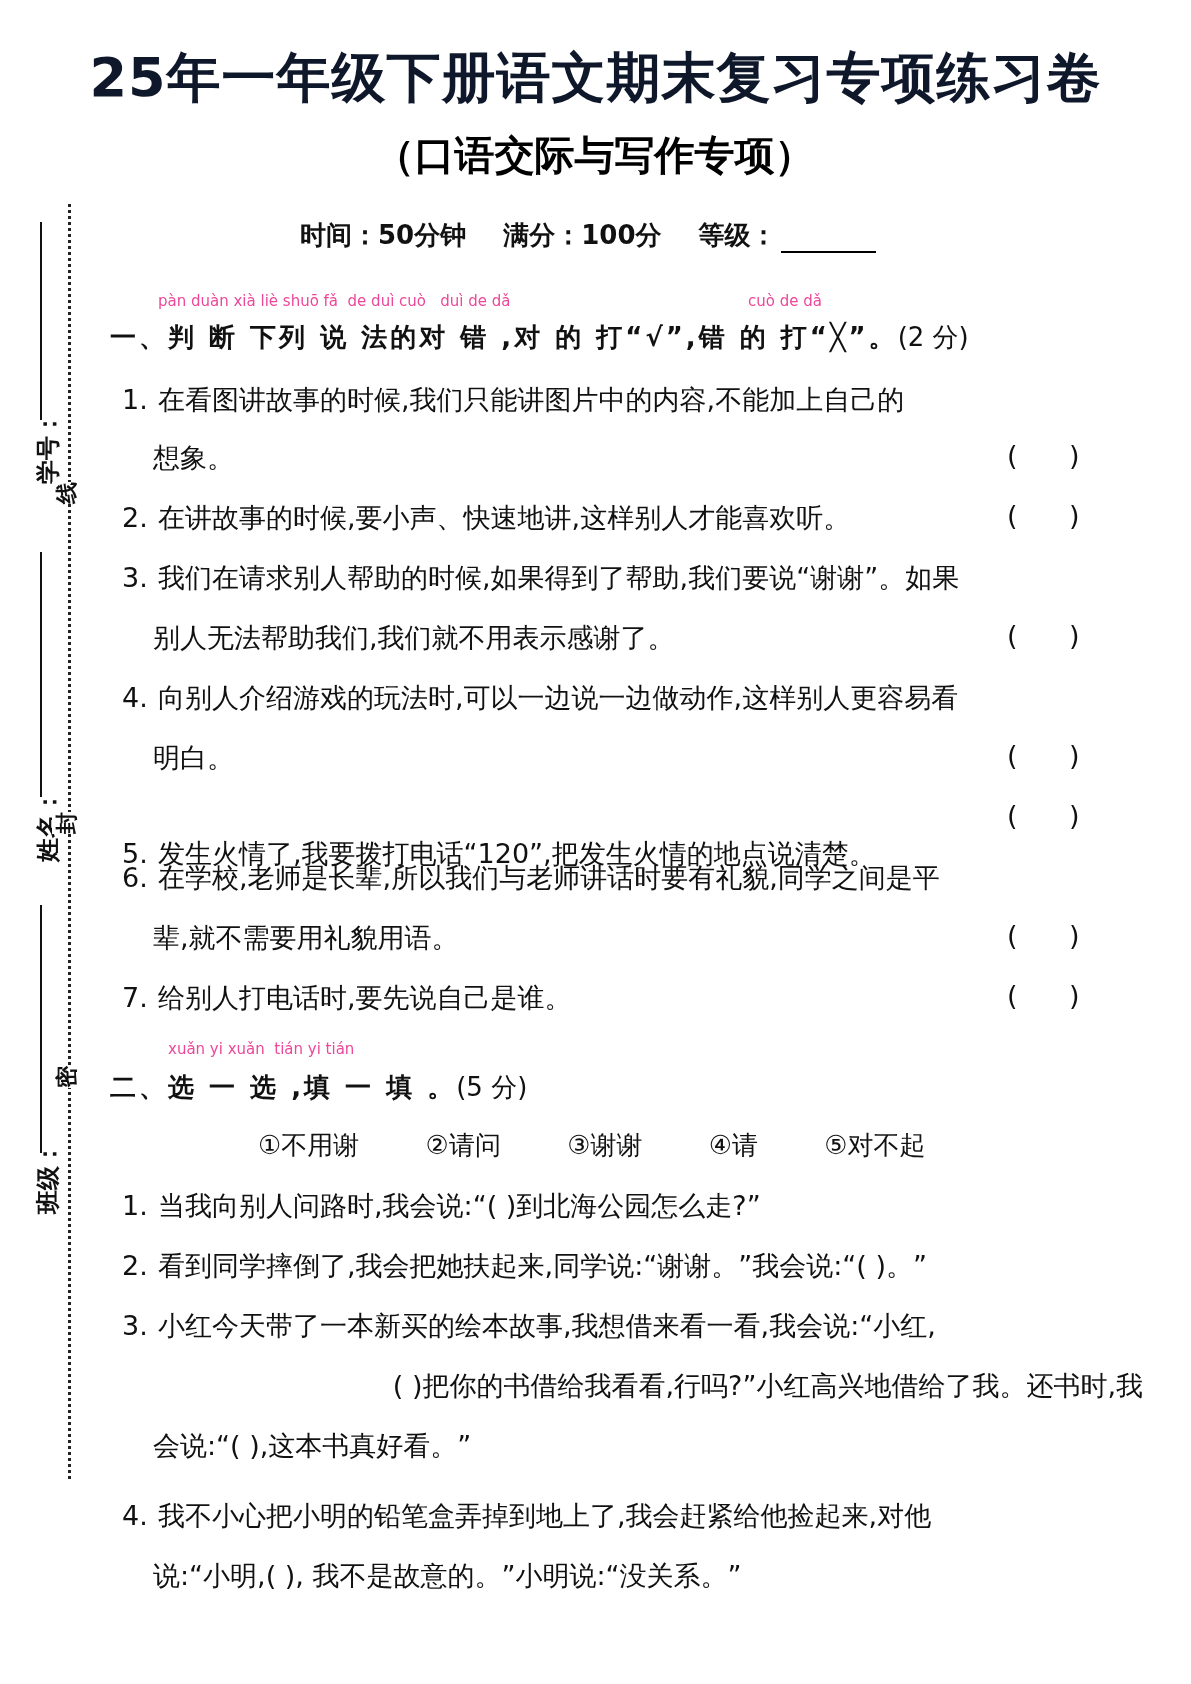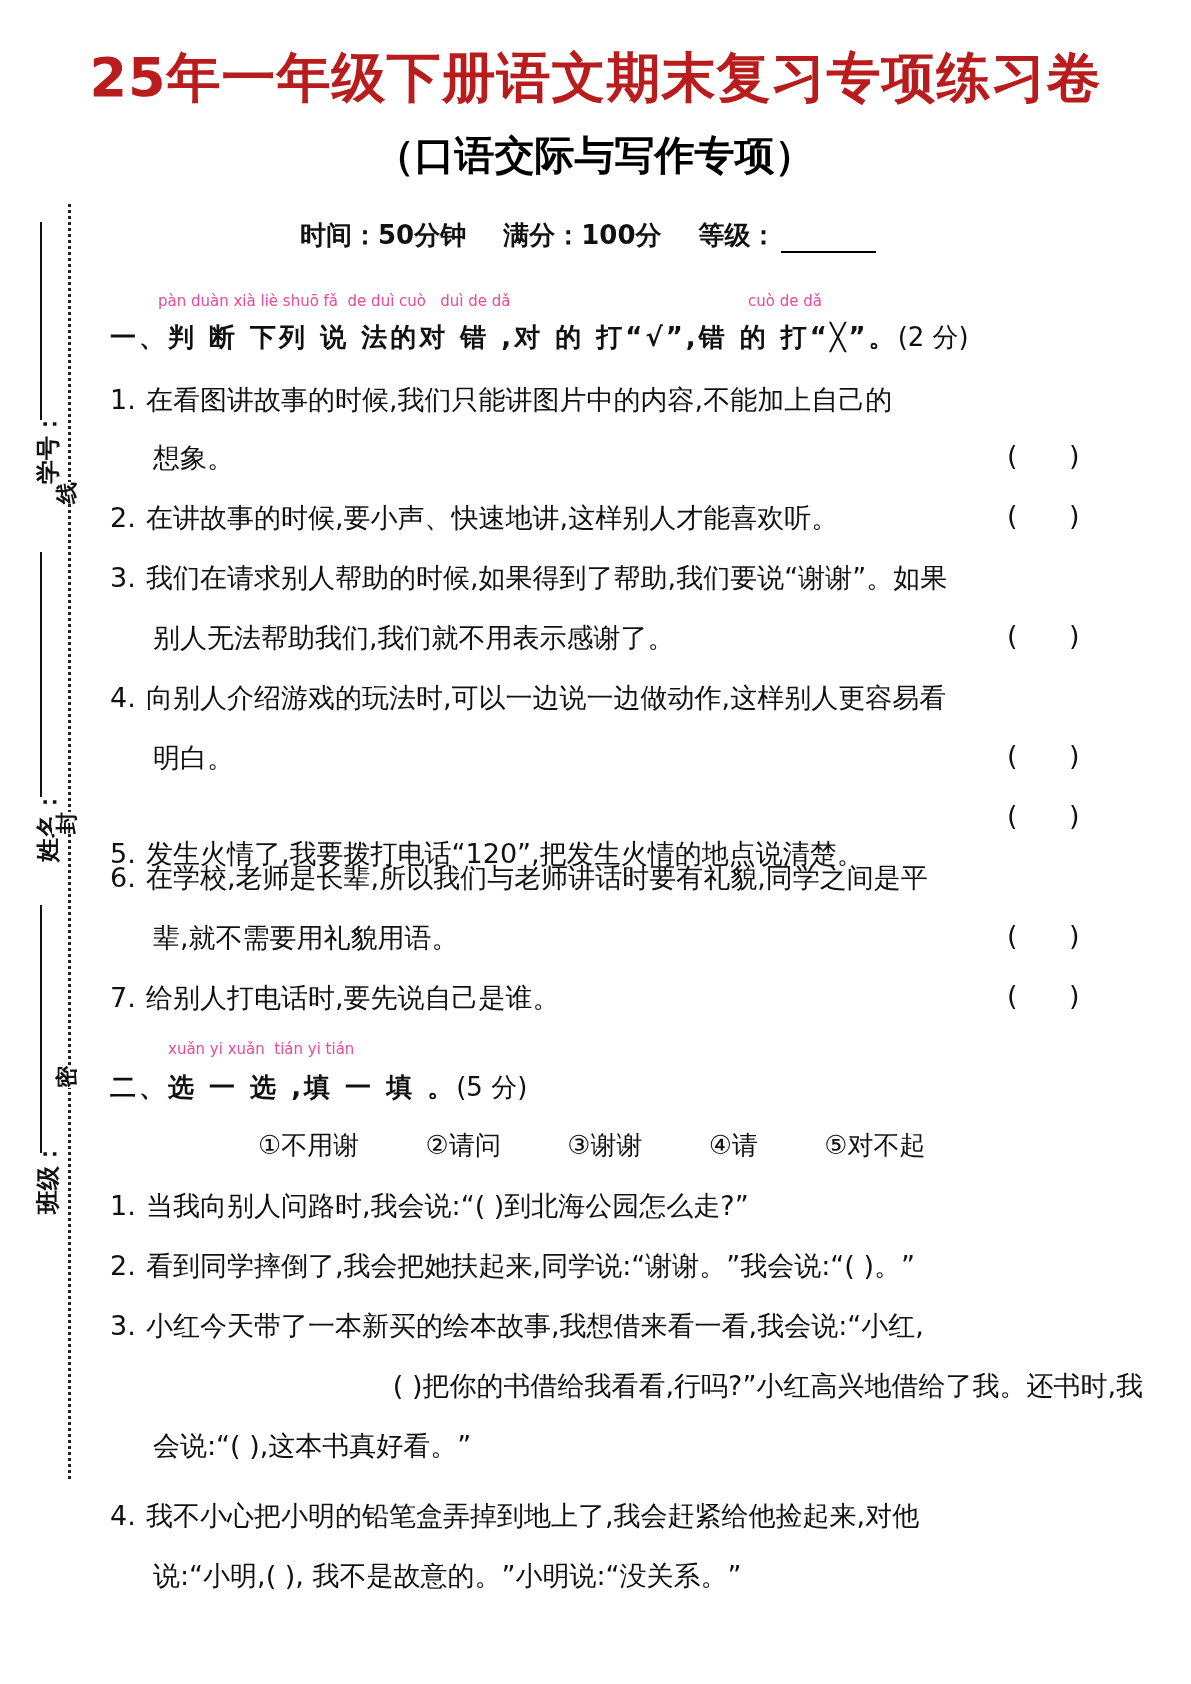--- a/index.html
+++ b/index.html
@@ -2,21 +2,21 @@
 <html><head>
 <meta charset="utf-8">
 <style>
   html, body { margin:0; padding:0; }
   body {
     width:1191px; height:1684px; background:#ffffff; position:relative; overflow:hidden;
     font-family:"DejaVu Sans", "Liberation Sans", sans-serif; color:#111;
   }
   .title {
     position:absolute; left:0; top:42px; width:1191px; text-align:center;
-    font-size:54px; font-weight:bold; letter-spacing:1px; color:#b91c1c;
+    font-size:54px; font-weight:bold; letter-spacing:1px; color:#0f172a;
   }
   .subtitle {
     position:absolute; left:0; top:128px; width:1189px; text-align:center;
     font-size:40px; font-weight:bold; color:#000;
   }
   .info {
     position:absolute; left:300px; top:218px; font-size:26px; font-weight:bold; white-space:nowrap;
   }
   .info span { margin-right:28px; }
   .info .blank { display:inline-block; width:95px; border-bottom:2px solid #000; vertical-align:bottom; height:26px; margin-right:0; }
@@ -28,21 +28,21 @@
     position:absolute; font-size:24px; font-weight:bold; transform:rotate(-90deg); transform-origin:center; white-space:nowrap;
   }
   .seal-char {
     position:absolute; left:56px; font-size:22px; font-weight:bold; background:#fff; transform:rotate(-90deg);
   }
 
   .pinyin { position:absolute; font-size:15px; color:#ec4899; white-space:pre; }
   .section-head { position:absolute; left:110px; font-size:26px; font-weight:bold; white-space:nowrap; letter-spacing:3px; }
   .section-head .score { font-weight:normal; letter-spacing:0; }
 
-  .q { position:absolute; left:110px; width:990px; font-size:27px; white-space:nowrap; }
+  .q { position:absolute; left:122px; width:990px; font-size:27px; white-space:nowrap; }
   .q .num { display:inline-block; width:36px; }
   .q.cont { left:153px; }
   .paren { position:absolute; left:1007px; font-size:27px; white-space:pre; }
 
   .options { position:absolute; left:258px; top:1128px; font-size:26px; white-space:nowrap; }
   .options span { margin-right:58px; }
 </style>
 </head>
 <body>
 

